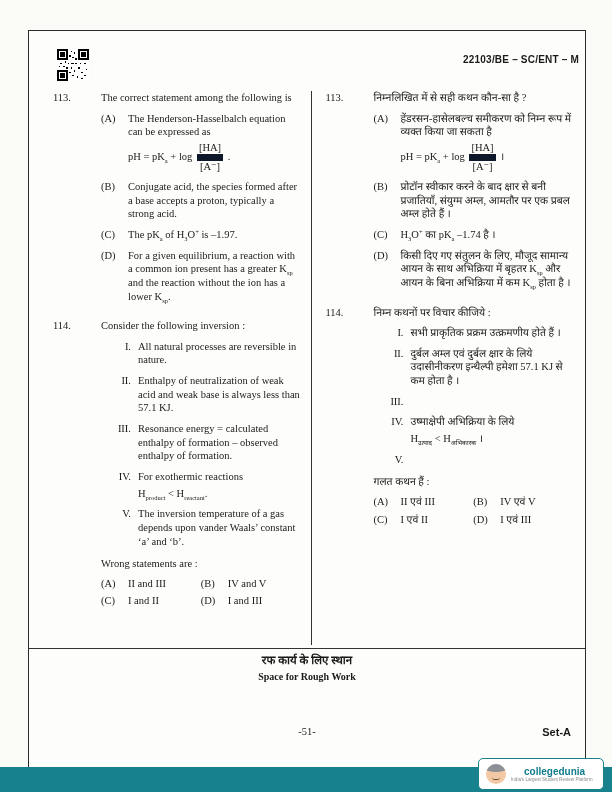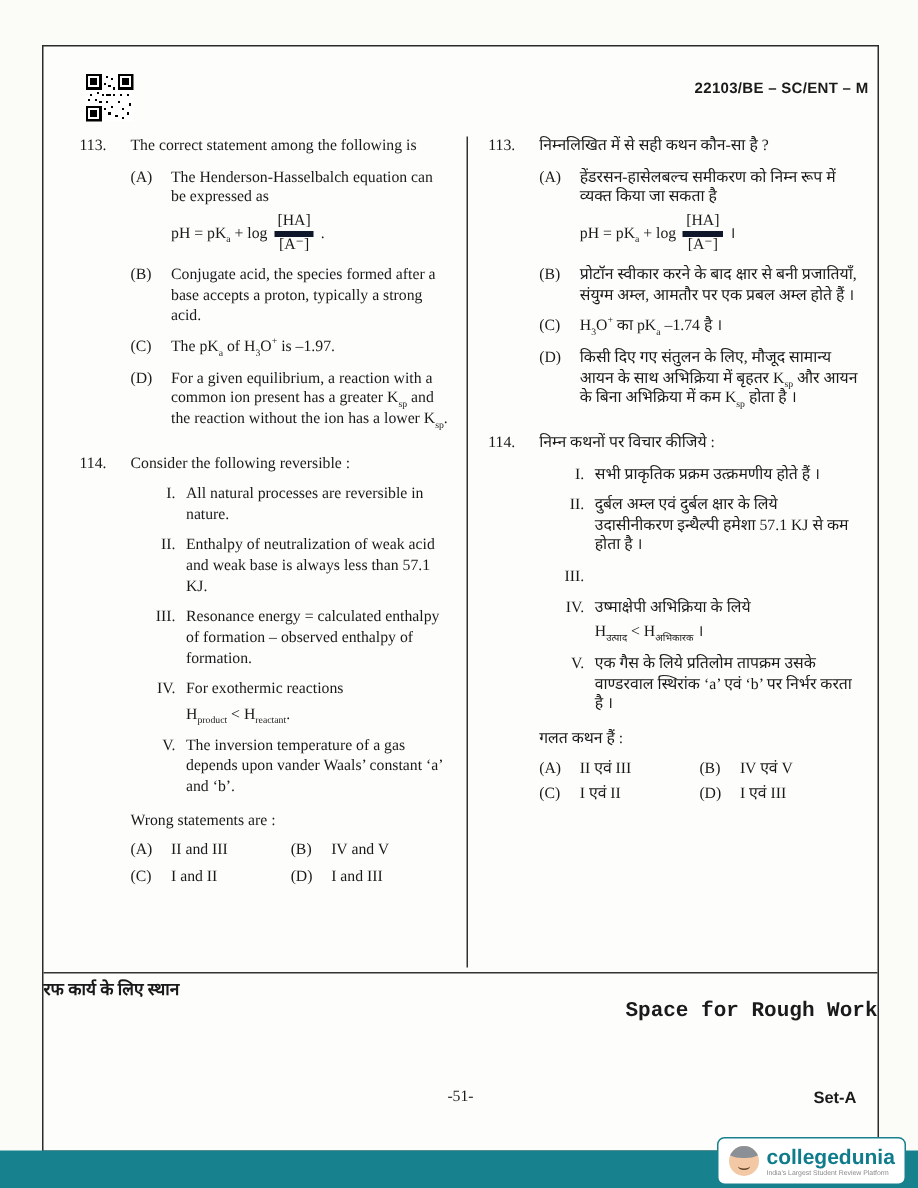--- a/index.html
+++ b/index.html
@@ -11,49 +11,49 @@
   }
   .frame{position:absolute;left:28px;top:30px;width:556px;height:736px;border:1.6px solid #2b2b2b;background:#fdfdfb;}
   .qr{position:absolute;left:28px;top:18px;width:32px;height:32px;}
   .paper-code{position:absolute;right:6px;top:22px;font-family:"Liberation Sans",sans-serif;font-weight:bold;font-size:10px;letter-spacing:.2px;}
   .columns{position:absolute;top:60px;left:0;right:0;bottom:122px;display:flex;}
   .col{width:50%;min-width:0;}
   .col.left{border-right:1.2px solid #333;padding:0 10px 0 24px;}
   .col.right{padding:0 12px 0 14px;}
   .q{display:flex;margin-bottom:16px;}
   .qnum{flex:none;width:34px;}
-  .qbody{flex:1;min-width:0;}
+  .qbody{flex:1;min-width:0;margin-left:14px;}
   .stem{margin-bottom:3px;}
   .opt{display:flex;margin-top:7px;}
   .olab{flex:none;width:27px;}
   .obody{flex:1;min-width:0;}
   .stmts{margin-left:8px;}
   .stmt{display:flex;margin-top:7px;}
   .slab{flex:none;width:22px;text-align:right;margin-right:7px;}
   .sbody{flex:1;min-width:0;}
   .closing{margin-top:9px;}
   .ansgrid{display:grid;grid-template-columns:1fr 1fr;margin-top:6px;row-gap:4px;}
   .ans{display:flex;}
   .formula{margin-top:3px;}
   sub,sup{font-size:.62em;line-height:0;}
   .frac{display:inline-block;vertical-align:middle;text-align:center;line-height:1.15;margin:0 2px;}
-  .frac .fnum{display:block;border-bottom:4px solid #0f172a;padding:0 2px;text-align:center;}
+  .frac .fnum{display:block;border-bottom:7px solid #0f172a;padding:0 2px;text-align:center;}
   .frac .fden{display:block;padding:0 2px;}
   .rough-rule{position:absolute;left:0;right:0;bottom:118px;border-top:1.2px solid #333;}
-  .rough-hi{position:absolute;left:0;right:0;bottom:99px;text-align:left;font-weight:bold;font-size:11.5px;}
-  .rough-en{position:absolute;left:0;right:0;bottom:84px;text-align:right;font-weight:bold;font-family:Liberation Mono, monospace;font-size:14px;}
+  .rough-hi{position:absolute;left:0;right:0;bottom:99px;text-align:center;font-weight:bold;font-size:11.5px;}
+  .rough-en{position:absolute;left:0;right:0;bottom:84px;text-align:center;font-weight:bold;font-family:Liberation Serif, serif;font-size:10px;}
   .pageno{position:absolute;left:0;right:0;bottom:28px;text-align:center;}
   .setlabel{position:absolute;right:14px;bottom:28px;font-weight:bold;font-family:"Liberation Sans",sans-serif;font-size:11px;}
   .brandbar{position:absolute;left:0;right:0;bottom:0;height:25px;background:#18818e;}
   .brandbox{position:absolute;right:8px;bottom:2px;width:126px;height:32px;background:#fff;border:1px solid #18818e;border-radius:5px;display:flex;align-items:center;gap:5px;padding:2px 7px;box-sizing:border-box;}
   .mascot{flex:none;width:20px;height:20px;border-radius:50%;background:#f2c9a4;position:relative;overflow:hidden;}
   .mascot::before{content:"";position:absolute;top:-3px;left:-2px;right:-2px;height:11px;background:#8b9097;border-radius:50% 50% 45% 45%;}
   .mascot::after{content:"";position:absolute;bottom:4px;left:6px;width:8px;height:4px;border-bottom:1.6px solid #5f4026;border-radius:50%;}
   .brandtext{min-width:0;}
-  .bname{color:#0f7c8c;font-weight:bold;font-family:"Liberation Sans",sans-serif;font-size:14px;line-height:1.1;}
+  .bname{color:#0f7c8c;font-weight:bold;font-family:"Liberation Sans",sans-serif;font-size:10px;line-height:1.1;margin-left:13px;}
   .btag{color:#8a8a8a;font-family:"Liberation Sans",sans-serif;font-size:4.6px;line-height:1.2;white-space:nowrap;}
 </style>
 </head>
 <body>
 
 <div class="frame">
 
   <div class="qr">
     <svg viewBox="0 0 21 21" width="32" height="32" shape-rendering="crispEdges" aria-hidden="true">
       <rect width="21" height="21" fill="#ffffff"></rect>
@@ -129,21 +129,21 @@
           <div class="opt">
             <span class="olab">(D)</span>
             <div class="obody"><span><span>For a given equilibrium, a reaction with a common ion present has a greater K</span><sub>sp</sub><span> and the reaction without the ion has a lower K</span><sub>sp</sub><span>.</span></span></div>
           </div>
         </div>
       </div>
 
       <div class="q">
         <span class="qnum">114.</span>
         <div class="qbody">
-          <div class="stem">Consider the following reversible :</div>
+          <div class="stem">Consider the following inversion :</div>
 
           <div class="stmts">
             <div class="stmt">
               <span class="slab">I.</span>
               <div class="sbody"><span><span>All natural processes are reversible in nature.</span></span></div>
             </div>
             <div class="stmt">
               <span class="slab">II.</span>
               <div class="sbody"><span><span>Enthalpy of neutralization of weak acid and weak base is always less than 57.1 KJ.</span></span></div>
             </div>
@@ -236,21 +236,20 @@
             </div>
             <div class="stmt">
               <span class="slab">IV.</span>
               <div class="sbody">
                 <span><span>उष्माक्षेपी अभिक्रिया के लिये</span></span>
                 <div class="formula"><span>H</span><sub>उत्पाद</sub><span> &lt; H</span><sub>अभिकारक</sub><span> ।</span></div>
               </div>
             </div>
             <div class="stmt">
               <span class="slab">V.</span>
-              <div class="sbody"><span><span>एक गैस के लिये प्रतिलोम तापक्रम उसके वाण्डरवाल स्थिरांक ‘a’ एवं ‘b’ पर निर्भर करता है ।</span></span></div>
             </div>
           </div>
 
           <div class="closing">गलत कथन हैं :</div>
 
           <div class="ansgrid">
             <div class="ans">
               <span class="olab">(A)</span>
               <span>II एवं III</span>
             </div>

